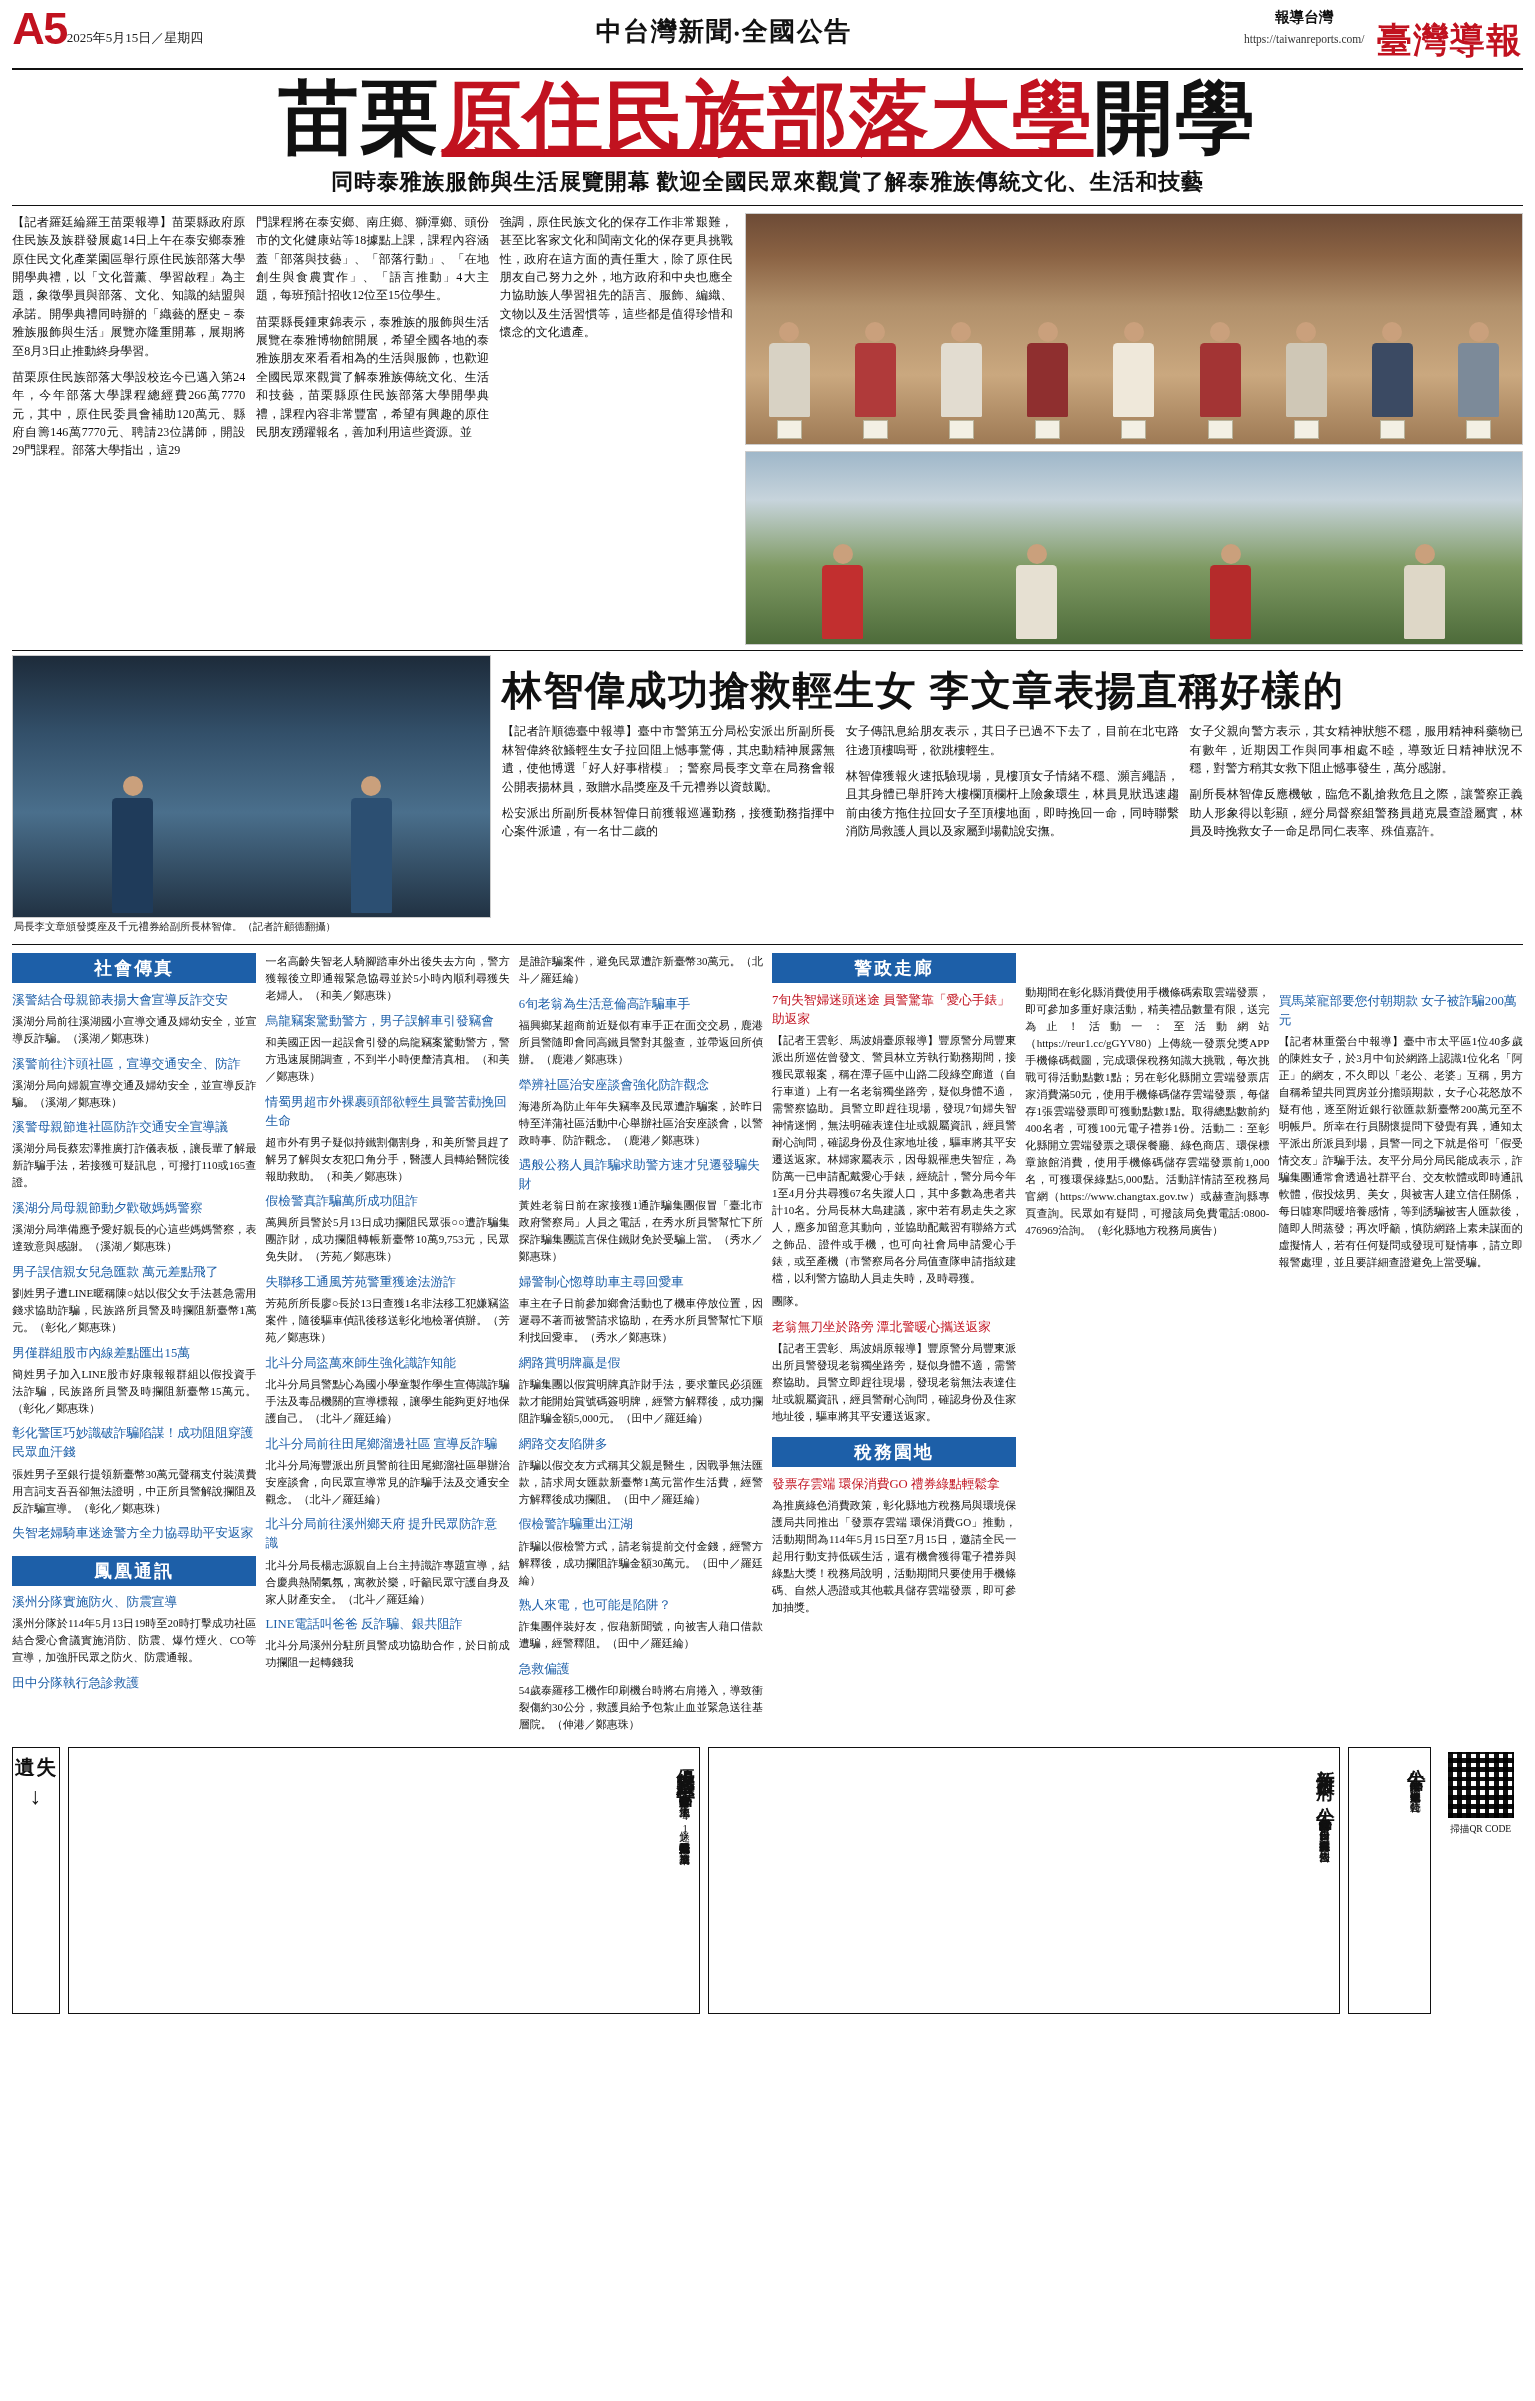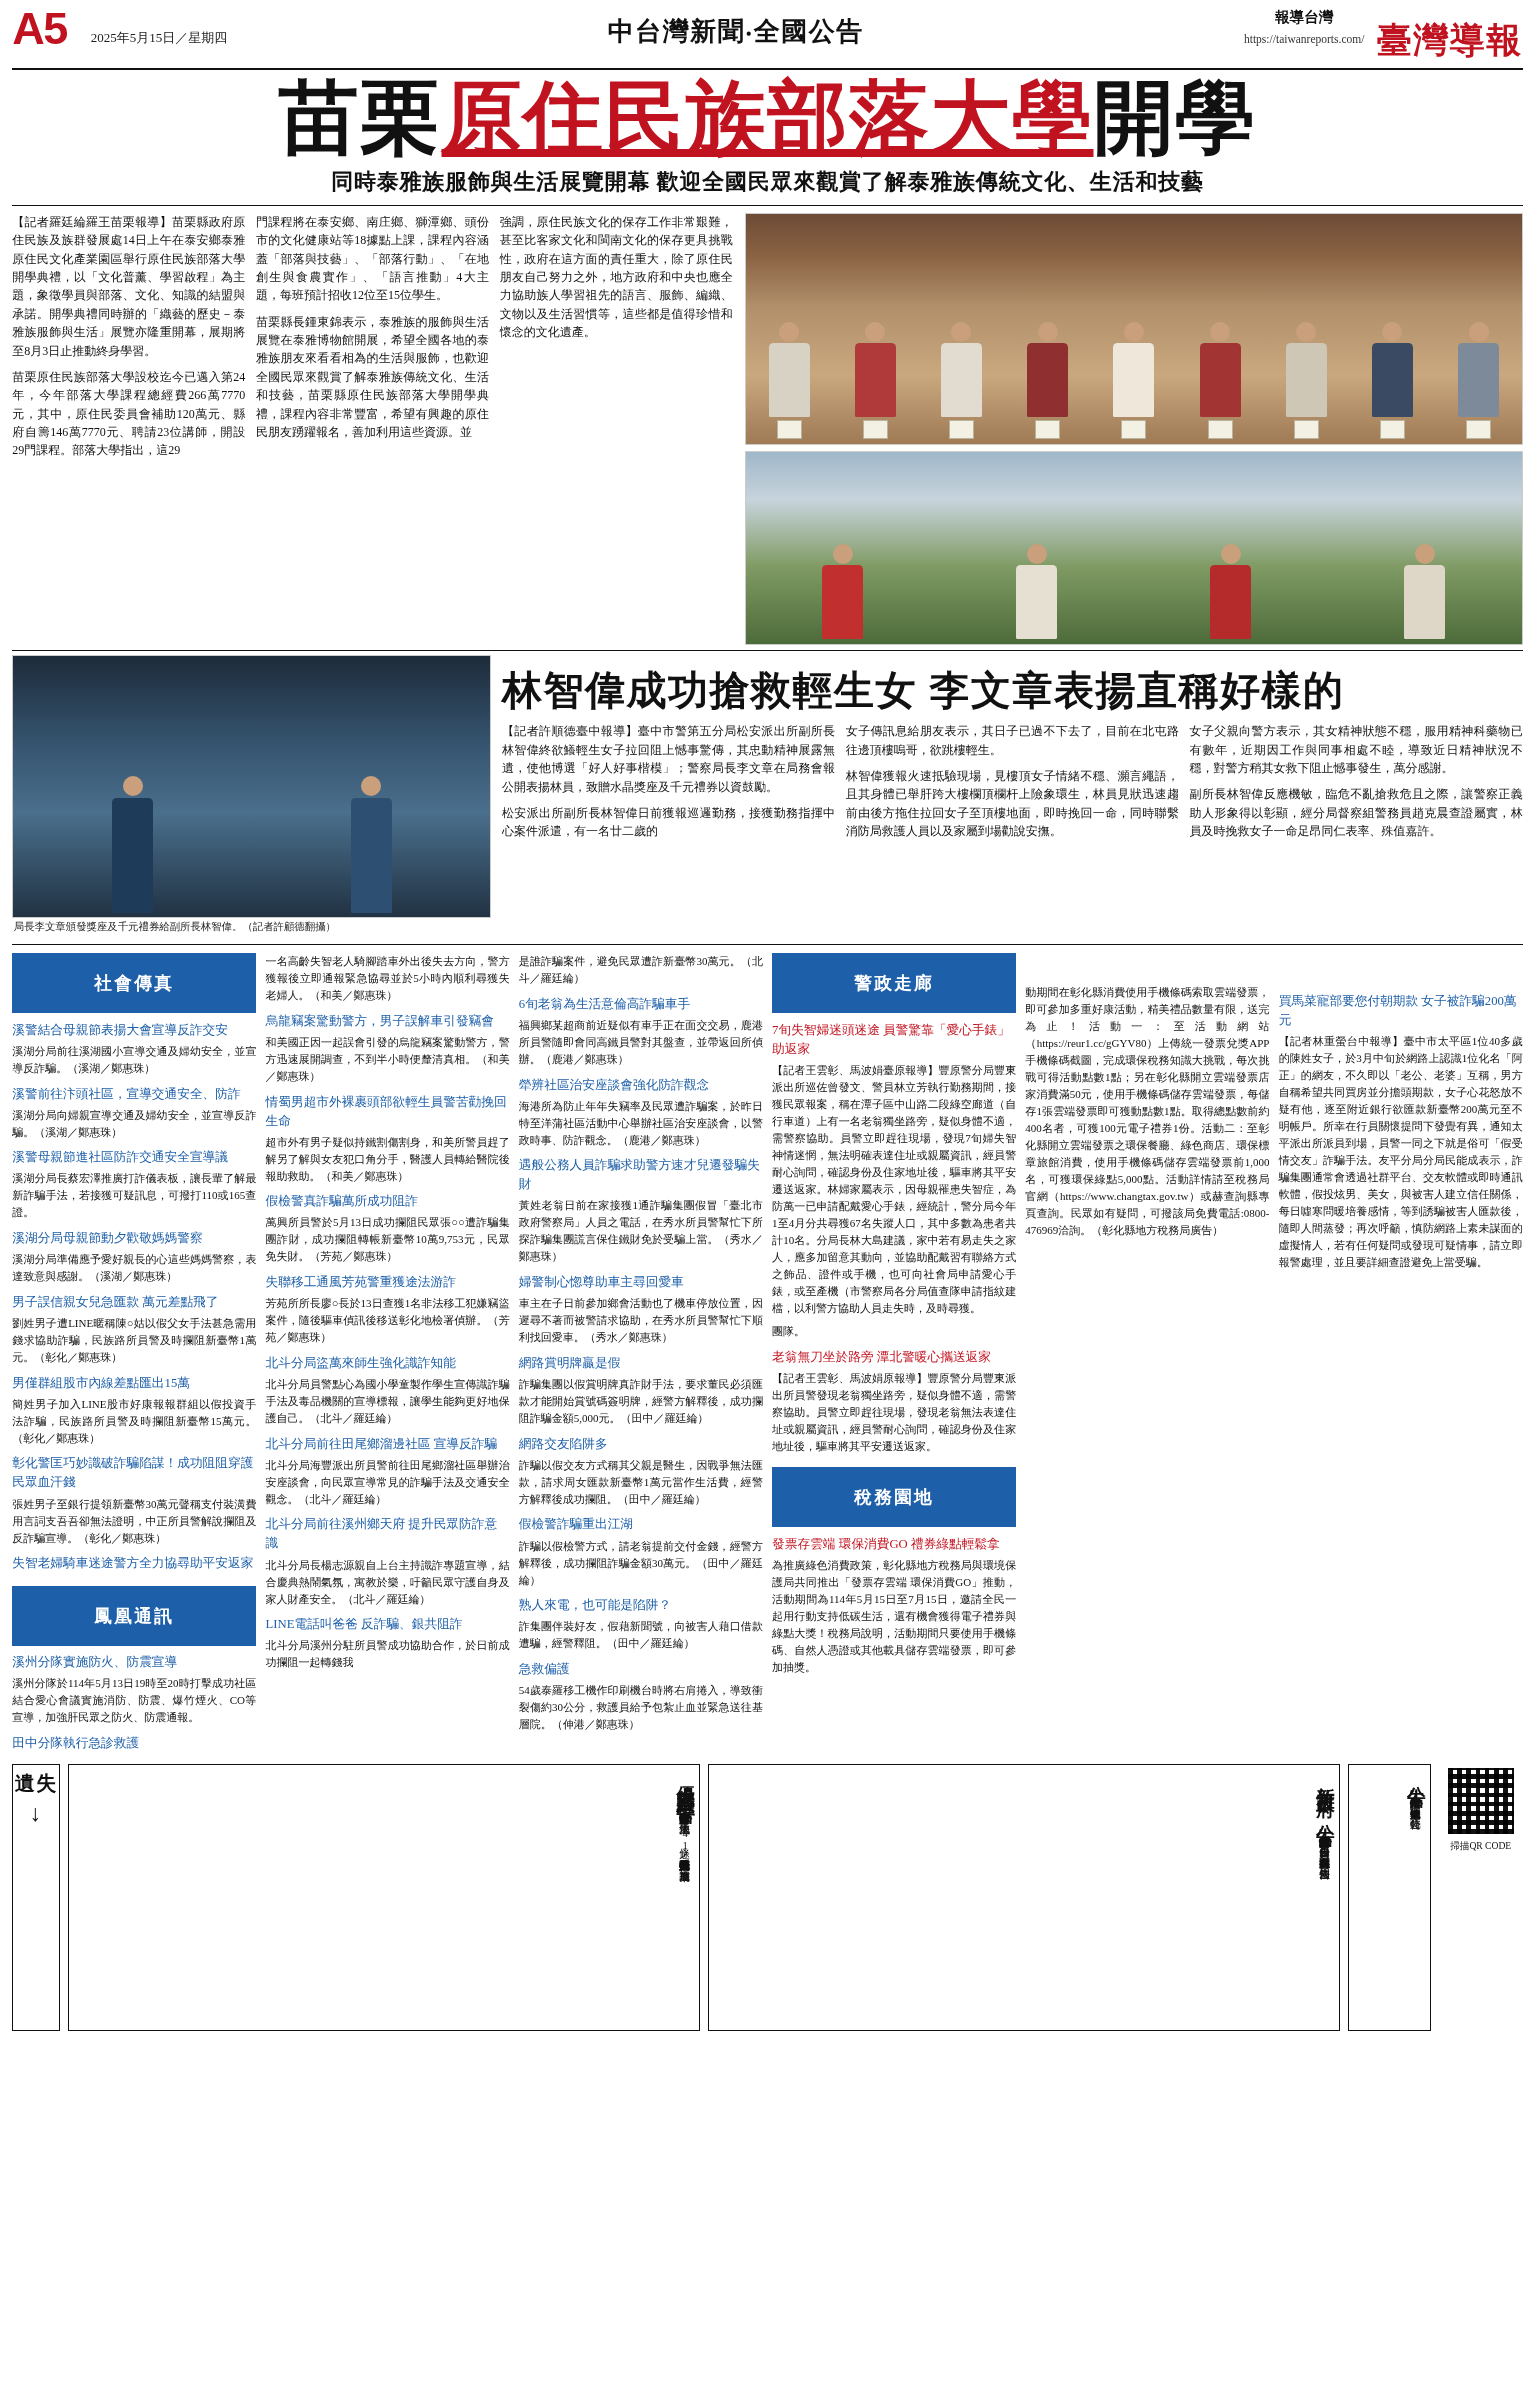--- a/index.html
+++ b/index.html
@@ -1,21 +1,21 @@
 <!DOCTYPE html>
 <html style="font-size:12.3px"><head>
 <meta charset="utf-8">
 <style>
   html,body{margin:0;padding:0;background:#fff;}
   body{width:1535px;font-family:"Liberation Serif","DejaVu Serif",serif;color:#111;}
   .page{width:1535px;height:2401px;position:relative;background:#fff;box-sizing:border-box;padding:7.7px 12.3px;}
 
   
   .masthead{display:flex;align-items:flex-start;border-bottom:2.3px solid #111;padding-bottom:4.6px;}
-  .mh-left{display:flex;align-items:center;gap:24px;}
+  .mh-left{display:flex;align-items:center;gap:0;}
   .mh-badge{font-family:"Liberation Sans",sans-serif;font-weight:bold;color:#c1121f;font-size:45px;line-height:41px;letter-spacing:-1.5px;}
   .mh-date{font-size:13px;color:#222;padding-top:20px;}
   .mh-center{flex:1;text-align:center;}
   .mh-section{font-weight:bold;font-size:26px;letter-spacing:1.5px;margin-top:4.6px;}
   .mh-right-url{font-size:11.5px;color:#333;text-align:center;padding-top:6.1px;}
   .mh-brand{font-weight:bold;font-size:14.6px;text-align:center;}
   .mh-logo{font-family:"Liberation Serif",serif;font-weight:bold;font-size:35px;color:#c1121f;letter-spacing:1.5px;padding-top:9.2px;}
   .mh-right{display:flex;align-items:flex-start;gap:12.3px;}
 
   
@@ -52,21 +52,21 @@
 
   
   .headline2{font-family:"Liberation Sans",sans-serif;font-weight:bold;font-size:40px;letter-spacing:1.5px;margin:7.7px 0 4.6px 0;}
   .cols4{display:flex;gap:10.7px;}
   .col4{width:auto;flex:1;font-size:12px;line-height:18.4px;text-align:justify;}
   .col4 p{margin:0 0 7.7px 0;}
 
   
   .briefs{display:flex;gap:9.2px;margin-top:7.7px;border-top:1.5px solid #111;padding-top:7.7px;}
   .bcol{flex:1;}
-  .sec-title{background:#1d5fa8;color:#fff;font-weight:bold;font-size:17.7px;text-align:center;padding:18px 0;letter-spacing:2.3px;margin-bottom:6.1px;}
+  .sec-title{background:#1d5fa8;color:#fff;font-weight:bold;font-size:17.7px;text-align:center;padding:3px 0;letter-spacing:2.3px;margin-bottom:6.1px;}
   .brief-head{color:#1d5fa8;font-weight:normal;font-size:12.7px;line-height:19px;margin:7.7px 0 3.1px 0;}
   .brief-head.red{color:#c1121f;}
   .brief-body{font-size:11px;line-height:17px;text-align:justify;margin:0 0 6.1px 0;}
 
   
   .classifieds{display:flex;gap:7.7px;margin-top:7.7px;}
   .lost-box{width:46px;border:1.5px solid #111;display:flex;flex-direction:column;align-items:center;justify-content:flex-start;padding-top:7.7px;font-weight:bold;font-size:20px;line-height:23px;letter-spacing:1.5px;}
   .arrow-down{font-size:23px;margin-top:6.1px;}
   .ad-box{border:1.5px solid #111;padding:6.1px;font-size:10.7px;line-height:16px;writing-mode:vertical-rl;text-orientation:upright;height:253px;}
   .ad-title{font-weight:bold;font-size:18.4px;letter-spacing:3.1px;}

